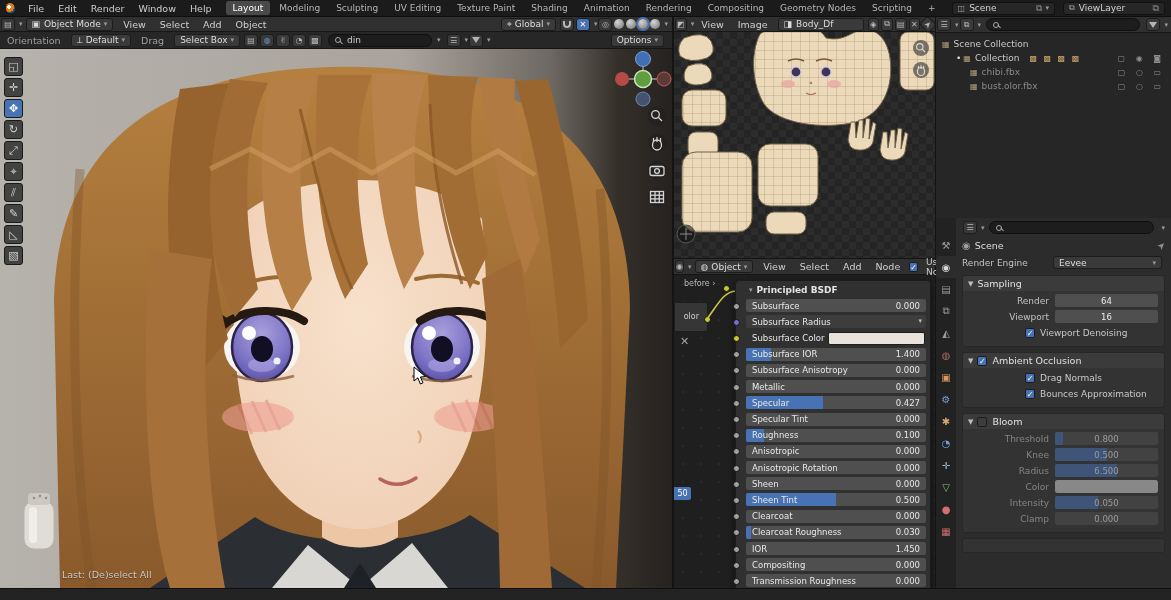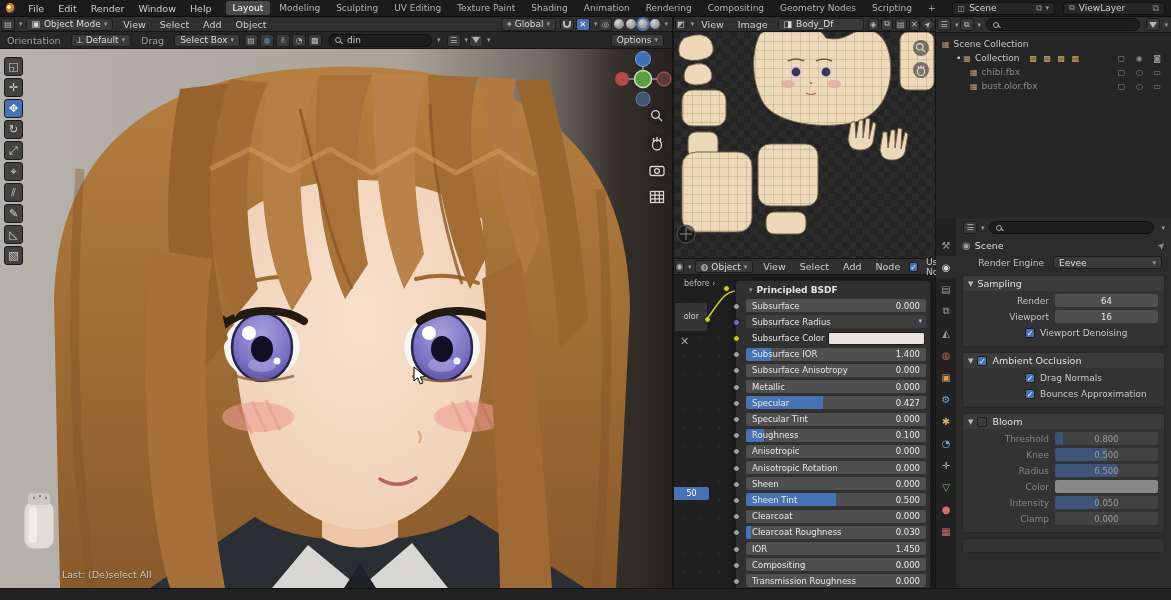--- a/index.html
+++ b/index.html
@@ -59,41 +59,41 @@
   .nfill{position:absolute;left:0;top:0;bottom:0;background:#4772b3;}
   .nlabel{position:absolute;left:6px;top:1.5px;font-size:8.5px;color:#e8e8e8;white-space:nowrap;}
   .nvalue{position:absolute;right:6px;top:1.5px;font-size:8.5px;color:#e8e8e8;}
   .nchev{position:absolute;right:4px;top:2px;font-size:7px;color:#bbb;}
   .nswatch{position:absolute;right:1px;top:0;bottom:0;width:54%;border-radius:2px;border:1px solid #1d1d1d;}
   #left-node{position:absolute;left:0;top:27px;width:34px;height:30px;background:#363636;border:1px solid #1d1d1d;border-radius:0 3px 3px 0;}
   #left-node .out-label{position:absolute;right:8px;top:9px;font-size:8px;color:#cfcfcf;}
   #left-node .out-sock{position:absolute;right:-4px;top:13px;width:7px;height:7px;border-radius:50%;background:#c9c92e;border:1px solid #111;}
   #sh-breadcrumb{position:absolute;left:10px;top:4px;font-size:8px;color:#b9b9b9;}
   #sh-close{position:absolute;left:6px;top:60px;font-size:11px;color:#a5a5a5;}
-  #sh-overflow{position:absolute;left:0px;top:212px;width:35px;height:13px;background:#4772b3;border-radius:0 2px 2px 0;color:#fff;font-size:8px;display:flex;align-items:center;justify-content:center;}
+  #sh-overflow{position:absolute;left:0px;top:212px;width:17px;height:13px;background:#4772b3;border-radius:0 2px 2px 0;color:#fff;font-size:8px;display:flex;align-items:center;justify-content:center;}
   
   #outliner{left:936px;top:17px;width:235px;height:201px;background:#262626;z-index:1;}
   #ol-head{left:0;top:0;width:235px;height:16px;}
   .ol-row{display:flex;align-items:center;height:14px;font-size:9px;color:#c9c9c9;white-space:nowrap;}
   .ol-row.dim{color:#8a8a8a;}
   .ol-row .bullet{display:none;color:#dcdcdc;margin-right:2px;}
   .ol-row.active .bullet{display:inline;}
   .ol-ic{color:#b9a27c;font-size:8px;margin-right:4px;}
   .thumbs{margin-left:10px;color:#caa26a;font-size:8px;letter-spacing:2px;}
   .ol-controls{margin-left:auto;margin-right:6px;color:#8f8f8f;font-size:8px;letter-spacing:4px;}
   
   #props{left:936px;top:218px;width:235px;height:370px;background:#2c2c2c;z-index:1;}
   #ptabs{position:absolute;left:0;top:0;width:20px;height:370px;background:#222222;display:flex;flex-direction:column;align-items:center;padding-top:16px;}
   .ptab{width:20px;height:22px;display:flex;align-items:center;justify-content:center;font-size:10px;color:#9a9a9a;}
   .ptab.active{background:#2c2c2c;border-radius:3px 0 0 3px;color:#e0e0e0;}
   #pcontent{position:absolute;left:20px;top:0;width:215px;height:370px;overflow:hidden;padding:3px 6px 0 6px;}
   .psearch{display:flex;align-items:center;margin-bottom:4px;}
   .pbread{display:flex;align-items:center;height:14px;font-size:9.5px;color:#dedede;margin-bottom:4px;}
   .engine-row{display:flex;align-items:center;margin:2px 0 6px 0;}
-  .engine-row .plabel{width:82px;text-align:right;margin-right:6px;color:#c3c3c3;}
+  .engine-row .plabel{width:82px;text-align:left;margin-right:6px;color:#c3c3c3;}
   .panel{background:#333333;border:1px solid #272727;border-radius:3px;margin-bottom:5px;padding-bottom:4px;}
   .panel-head{height:15px;background:#3b3b3b;border-radius:3px 3px 0 0;display:flex;align-items:center;padding:0 5px;font-size:9.5px;color:#e0e0e0;}
   .panel-head .caret{font-size:7px;margin-right:4px;color:#bdbdbd;}
   .panel.disabled .pbody{opacity:.55;}
   .pbody{padding:3px 6px 0 2px;}
   .prow{display:flex;align-items:center;height:13px;margin-bottom:3px;}
   .plabel{width:84px;text-align:right;margin-right:6px;font-size:9px;color:#c3c3c3;white-space:nowrap;}
   .pfield{position:relative;flex:1;height:13px;background:#4f4f4f;border-radius:2px;overflow:hidden;}
   .pfill{position:absolute;left:0;top:0;bottom:0;background:#4772b3;}
   .pvalue{position:absolute;left:0;right:0;top:1.5px;text-align:center;font-size:8.5px;color:#eaeaea;}

